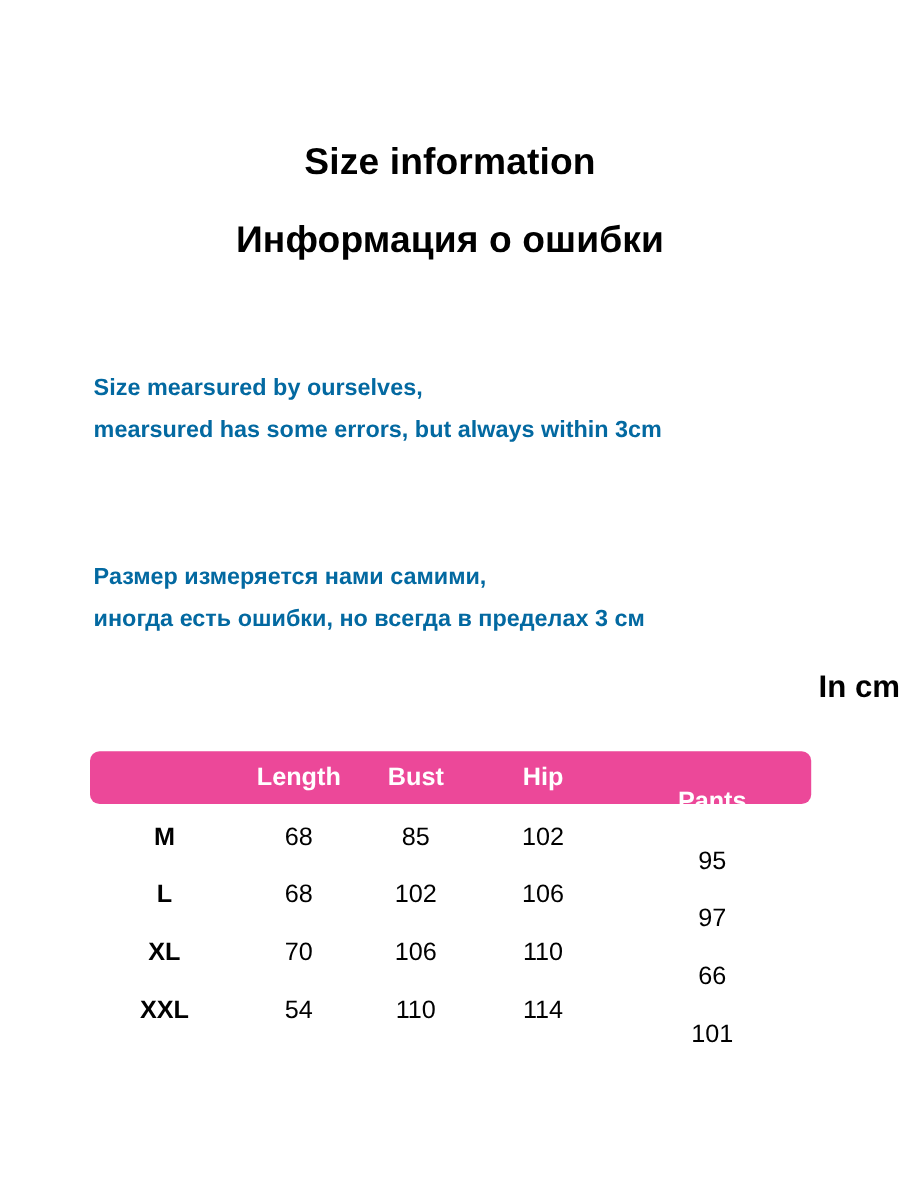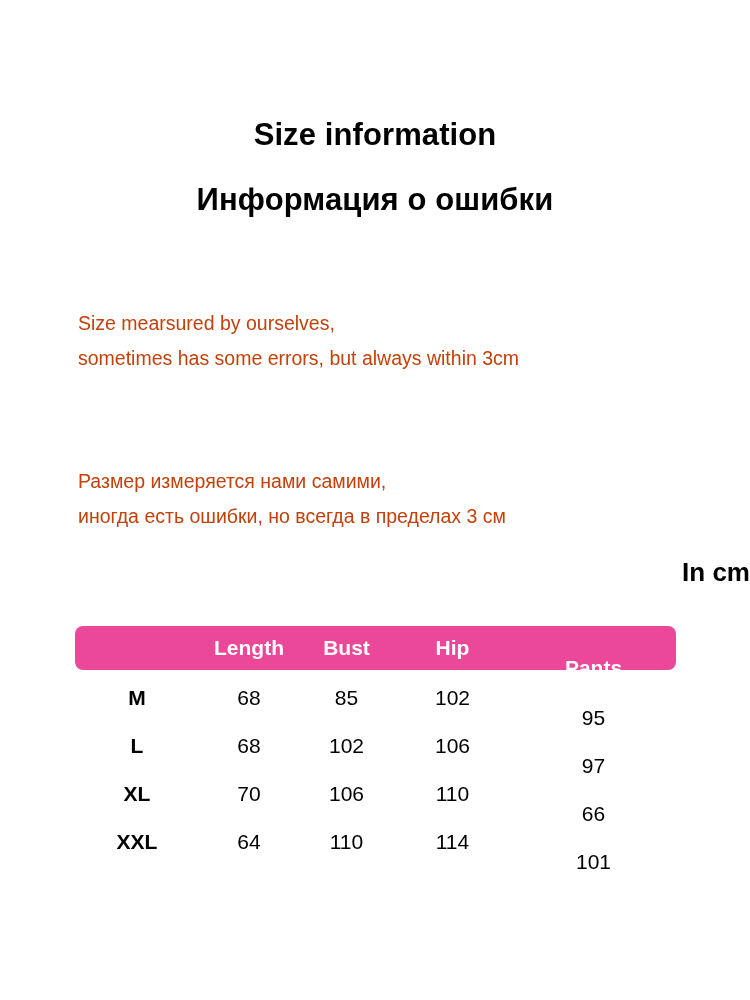--- a/index.html
+++ b/index.html
@@ -48,23 +48,23 @@
   
   .notes {
     position: absolute;
     left: 78px;
     top: 306px;
     width: 600px;
     text-align: left;
   }
   .note-para {
     font-size: 19.5px;
-    font-weight: normal;
+    font-weight: bold;
     line-height: 35px;
-    color: #c2410c;
+    color: #0369a1;
   }
   .note-para.second {
     margin-top: 88px;
   }
   .note-line {
     display: block;
     white-space: nowrap;
   }
 
   
@@ -130,21 +130,21 @@
 <div class="page">
 
   <div class="title-block">
     <div class="title-en">Size information</div>
     <div class="title-ru">Информация о ошибки</div>
   </div>
 
   <div class="notes">
     <div class="note-para">
       <span class="note-line">Size mearsured by ourselves,</span>
-      <span class="note-line">sometimes has some errors, but always within 3cm</span>
+      <span class="note-line">mearsured has some errors, but always within 3cm</span>
     </div>
     <div class="note-para second">
       <span class="note-line">Размер измеряется нами самими,</span>
       <span class="note-line">иногда есть ошибки, но всегда в пределах 3 см</span>
     </div>
   </div>
 
   <div class="unit-heading">In cm</div>
 
   <div class="size-table">
@@ -178,21 +178,21 @@
       <div class="table-row">
         <div class="cell col-size size-label">XL</div>
         <div class="cell col-length">70</div>
         <div class="cell col-bust">106</div>
         <div class="cell col-hip">110</div>
         <div class="cell col-pants">66</div>
       </div>
 
       <div class="table-row">
         <div class="cell col-size size-label">XXL</div>
-        <div class="cell col-length">64</div>
+        <div class="cell col-length">54</div>
         <div class="cell col-bust">110</div>
         <div class="cell col-hip">114</div>
         <div class="cell col-pants">101</div>
       </div>
 
     </div>
   </div>
 
 </div>
 

